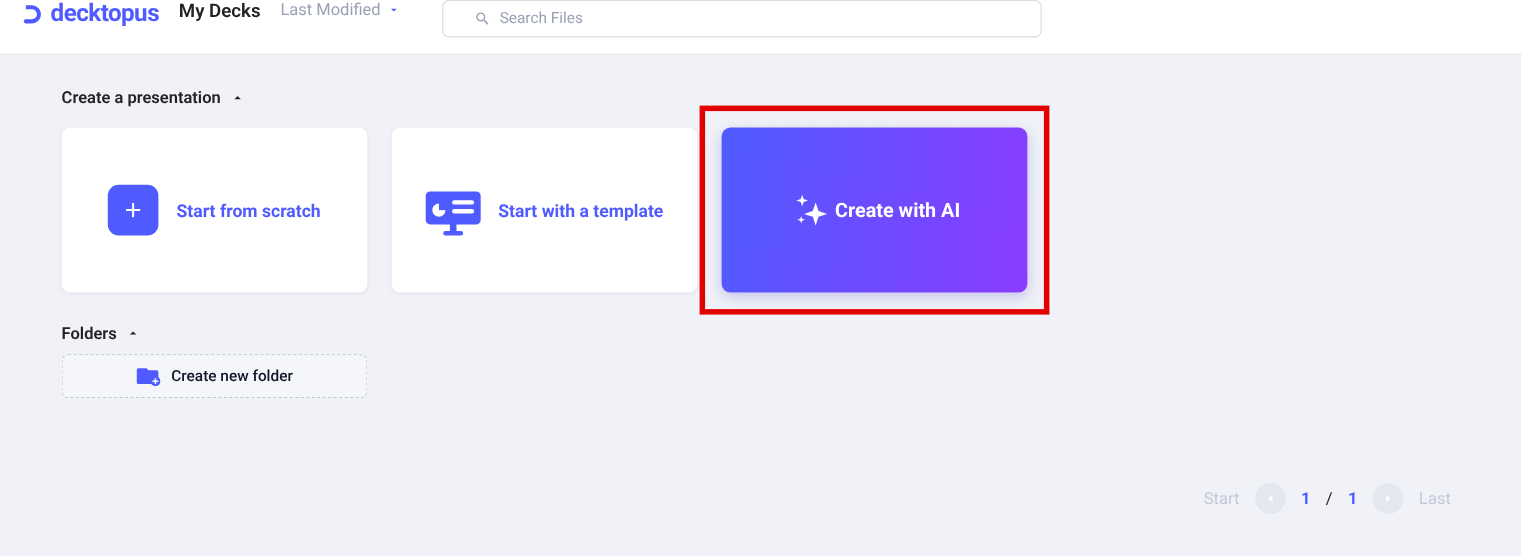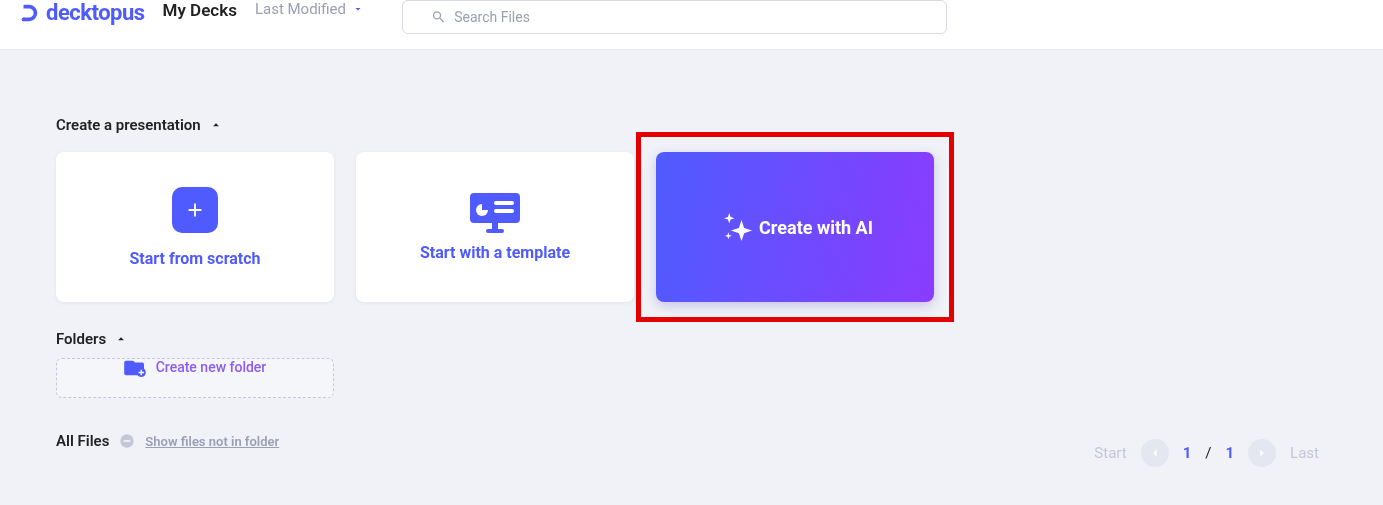--- a/index.html
+++ b/index.html
@@ -85,40 +85,38 @@
     }
     .section-title {
       display: flex;
       align-items: center;
       gap: 8px;
       font-size: 15px;
       font-weight: 600;
       color: #222;
       margin-bottom: 18px;
       cursor: pointer;
-      margin-top: 36px;
     }
     .chev-up {
       width: 14px;
       height: 14px;
     }
 
     .cards-row {
       display: flex;
       gap: 22px;
       margin-bottom: 28px;
     }
     .card {
       width: 278px;
       height: 150px;
       background: #fff;
       border-radius: 8px;
       box-shadow: 0 1px 4px rgba(0,0,0,0.06);
       display: flex;
-      flex-direction: column;
       align-items: center;
       justify-content: center;
       gap: 16px;
       cursor: pointer;
     }
     .card-label {
       color: #4f5bff;
       font-weight: 700;
       font-size: 16px;
     }
@@ -229,24 +227,24 @@
       color: #222;
       margin-bottom: 10px;
       cursor: pointer;
     }
     .new-folder {
       width: 278px;
       height: 40px;
       border: 1px dashed #c3c8d9;
       border-radius: 6px;
       display: flex;
-      align-items: flex-start;
+      align-items: center;
       justify-content: center;
       gap: 10px;
-      color: #8b5cf6;
+      color: #0f172a;
       font-size: 14px;
       font-weight: 500;
       cursor: pointer;
       margin-bottom: 34px;
       background: #f5f6fa;
     }
 
     .allfiles-row {
       display: flex;
       align-items: center;
@@ -370,28 +368,20 @@
 
   <div class="new-folder">
     <svg width="22" height="18" viewBox="0 0 24 20">
       <path fill="#4f5bff" d="M10 2H2a2 2 0 00-2 2v12a2 2 0 002 2h18a2 2 0 002-2V6a2 2 0 00-2-2h-8l-2-2z"></path>
       <circle cx="19" cy="15" r="5" fill="#4f5bff"></circle>
       <path stroke="#fff" stroke-width="1.5" d="M19 12v6M16 15h6"></path>
     </svg>
     <span>Create new folder</span>
   </div>
 
-  <div class="allfiles-row">
-    <span class="allfiles-label">All Files</span>
-    <svg class="minus-circle" viewBox="0 0 24 24">
-      <circle cx="12" cy="12" r="10" fill="#c3c8d9"></circle>
-      <rect x="7" y="11" width="10" height="2" fill="#fff"></rect>
-    </svg>
-    <span class="show-link">Show files not in folder</span>
-  </div>
 
 </div>
 
 <div class="pager">
   <span>Start</span>
   <span class="btn-circle">
     <svg width="14" height="14" viewBox="0 0 24 24">
         <path fill="#fff" d="M15 6l-6 6 6 6z"></path>
       </svg>
   </span>

